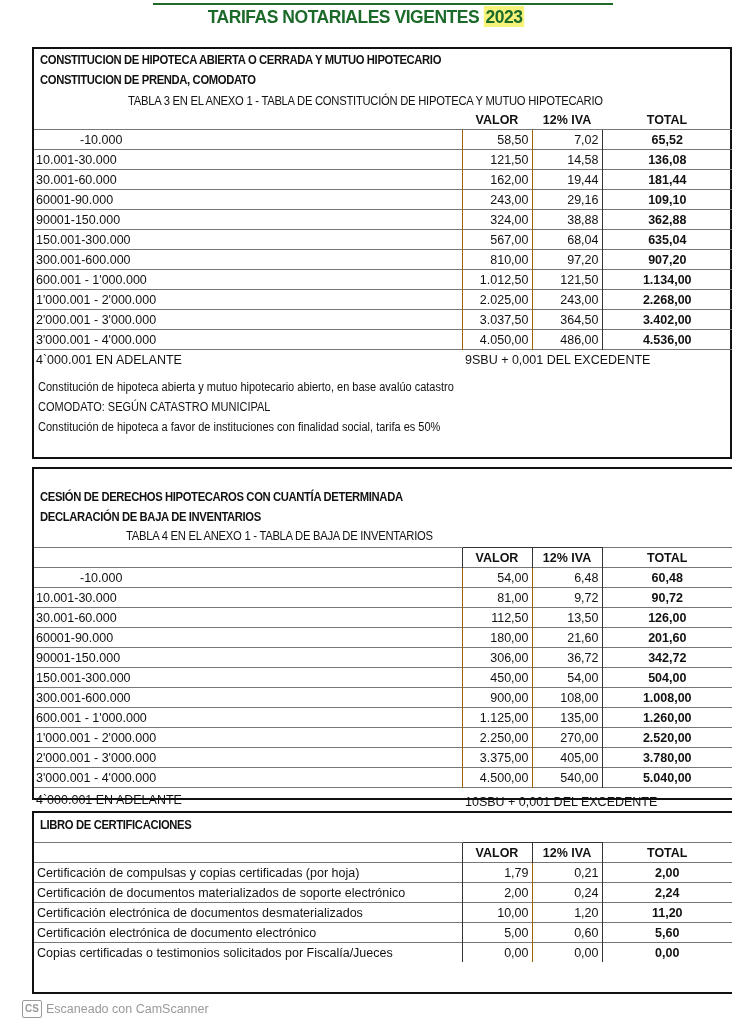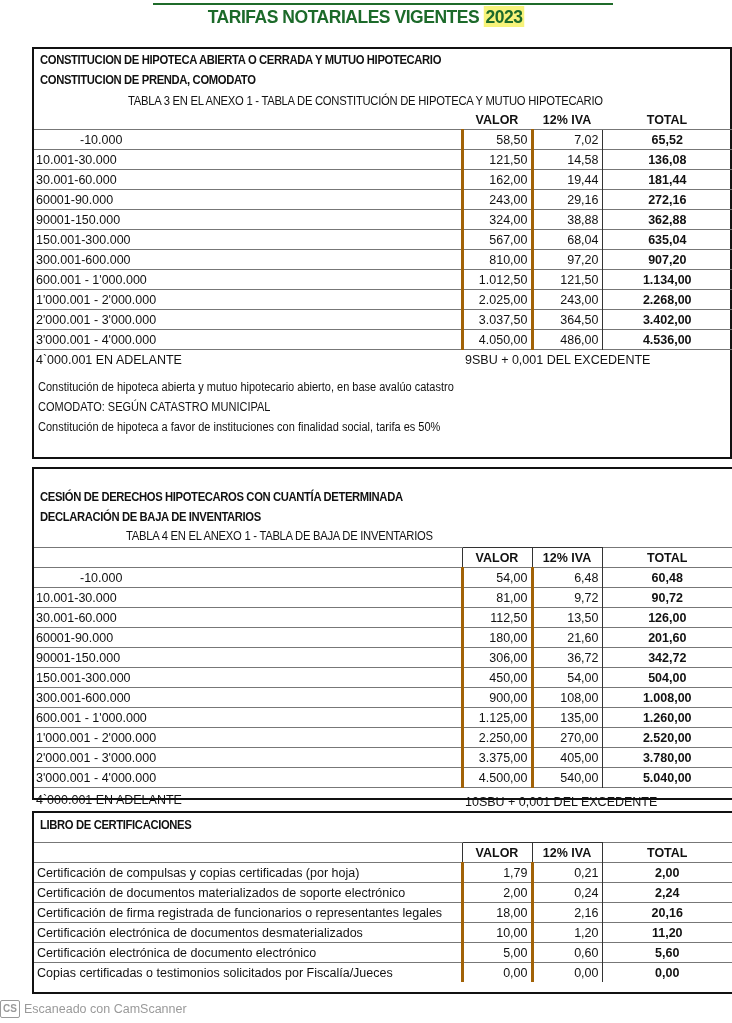--- a/index.html
+++ b/index.html
@@ -21,26 +21,26 @@
   .sub { position: absolute; font-size: 12.5px; letter-spacing: -0.3px; white-space: nowrap;
          font-family: "Liberation Sans", sans-serif; transform-origin: left; transform: scaleX(0.9); }
   .note { position: absolute; left: 4px; font-size: 12.5px; white-space: nowrap;
           font-family: "Liberation Sans", sans-serif; transform-origin: left; transform: scaleX(0.88); }
 
   table { position: absolute; border-collapse: collapse; font-family: "Liberation Sans", sans-serif; font-size: 12.5px; padding-left: 44px; }
   td, th { padding: 0 3px; height: 19px; white-space: nowrap; }
   th { font-weight: bold; text-align: center; }
   td.range { text-align: left; border-top: 1px solid #777; padding-left: 2px; }
   td.range.first { padding-left: 46px; }
-  td.num { text-align: right; border-top: 1px solid #777; border-left: 3px solid #a16207; }
+  td.num { text-align: right; border-top: 1px solid #777; border-left: 1px solid #a16207; }
   td.tot { text-align: center; font-weight: bold; border-top: 1px solid #777; border-left: 1px solid #333; }
   td.formula { text-align: left; }
   td.cert { text-align: left; border-top: 1px solid #777; border-right: 1px solid #333; }
 
-  .footer { position: absolute; left: 0; top: 1000px; font-family: "Liberation Sans", sans-serif; font-size: 12.5px;
+  .footer { position: absolute; left: 22px; top: 1000px; font-family: "Liberation Sans", sans-serif; font-size: 12.5px;
             color: #9a9a9a; display: flex; align-items: center; gap: 4px; }
   .cs-icon { display: inline-block; width: 18px; height: 16px; border: 1.5px solid #9a9a9a; border-radius: 2px;
              font-size: 10px; font-weight: bold; text-align: center; line-height: 16px; color: #9a9a9a; }
 </style>
 </head>
 <body>
 
 <div class="topline"></div>
 <div class="title">
   <span>TARIFAS NOTARIALES VIGENTES</span>
@@ -83,21 +83,21 @@
         <tr>
           <td class="range">30.001-60.000</td>
           <td class="num">162,00</td>
           <td class="num">19,44</td>
           <td class="tot">181,44</td>
         </tr>
         <tr>
           <td class="range">60001-90.000</td>
           <td class="num">243,00</td>
           <td class="num">29,16</td>
-          <td class="tot">272,16</td>
+          <td class="tot">109,10</td>
         </tr>
         <tr>
           <td class="range">90001-150.000</td>
           <td class="num">324,00</td>
           <td class="num">38,88</td>
           <td class="tot">362,88</td>
         </tr>
         <tr>
           <td class="range">150.001-300.000</td>
           <td class="num">567,00</td>
@@ -269,26 +269,20 @@
           <td class="num">0,21</td>
           <td class="tot">2,00</td>
         </tr>
         <tr>
           <td class="cert">Certificación de documentos materializados de soporte electrónico</td>
           <td class="num">2,00</td>
           <td class="num">0,24</td>
           <td class="tot">2,24</td>
         </tr>
         <tr>
-          <td class="cert">Certificación de firma registrada de funcionarios o representantes legales</td>
-          <td class="num">18,00</td>
-          <td class="num">2,16</td>
-          <td class="tot">20,16</td>
-        </tr>
-        <tr>
           <td class="cert">Certificación electrónica de documentos desmaterializados</td>
           <td class="num">10,00</td>
           <td class="num">1,20</td>
           <td class="tot">11,20</td>
         </tr>
         <tr>
           <td class="cert">Certificación electrónica de documento electrónico</td>
           <td class="num">5,00</td>
           <td class="num">0,60</td>
           <td class="tot">5,60</td>

